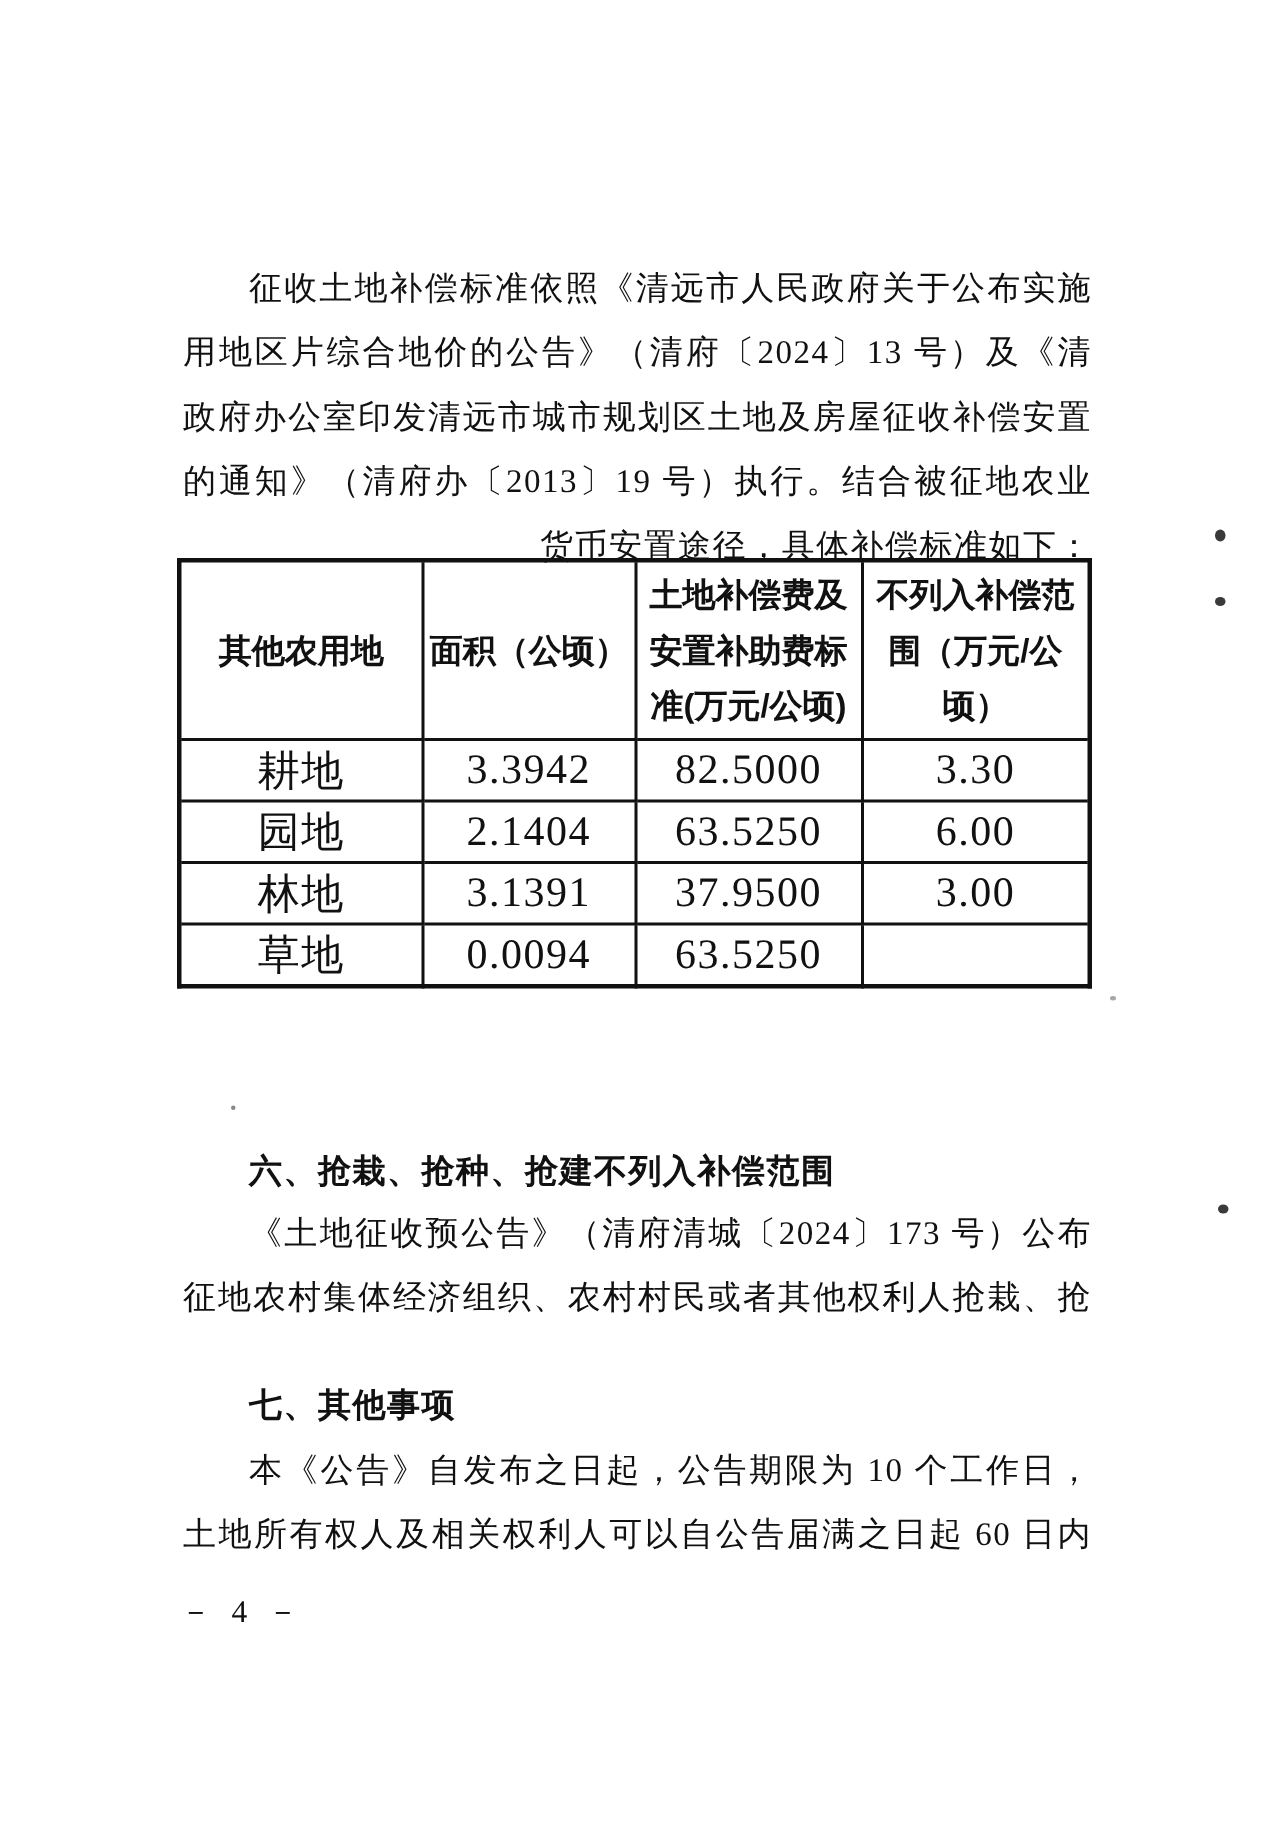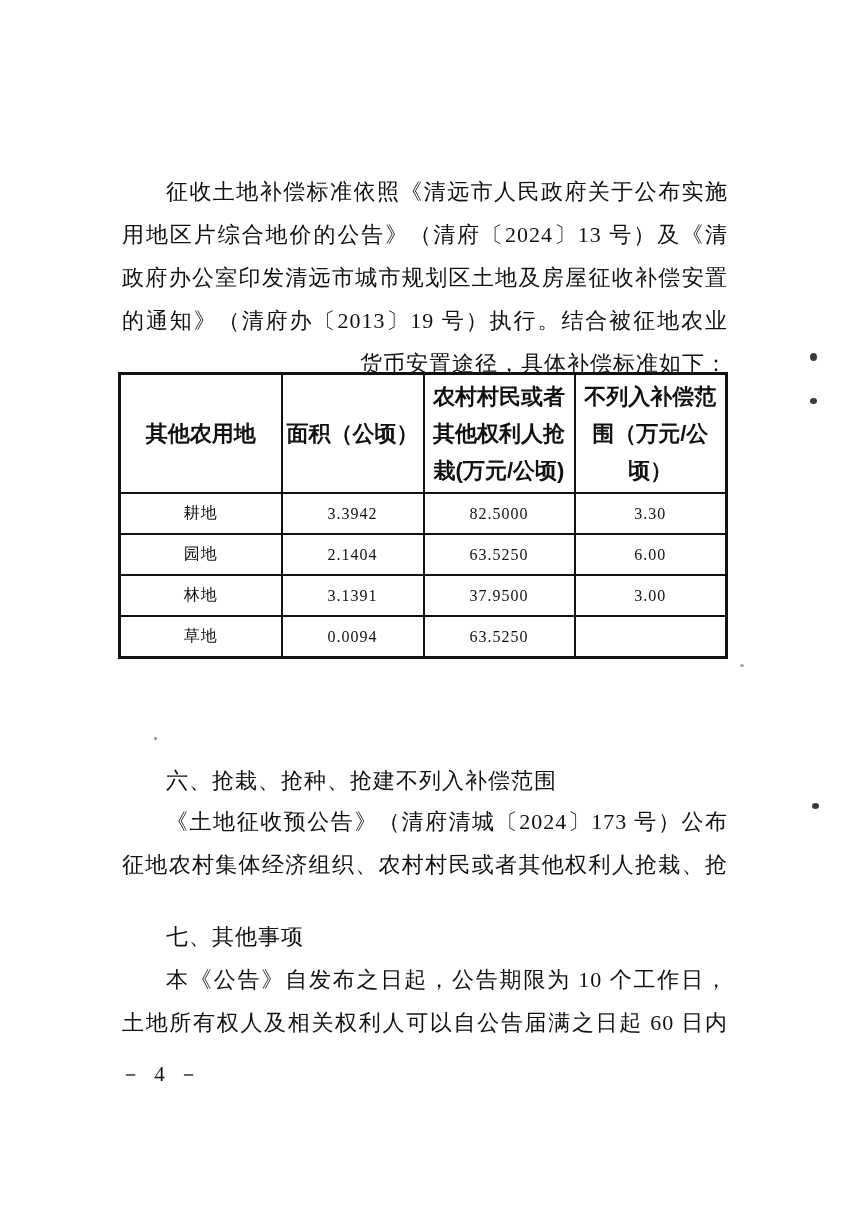--- a/index.html
+++ b/index.html
@@ -27,21 +27,21 @@
   }
   .just { text-align: justify; text-align-last: justify; }
   .indent { text-indent: 44px; }
   .heading {
     position: absolute;
     left: 122px;
     width: 606px;
     padding-left: 44px;
     box-sizing: border-box;
     font-family: "Liberation Sans", "DejaVu Sans", sans-serif;
-    font-weight: normal;
+    font-weight: bold;
     font-size: 22px;
     line-height: 30px;
     letter-spacing: 1px;
   }
   table.comp-table {
     position: absolute;
     left: 118px;
     top: 372px;
     width: 607px;
     border-collapse: collapse;
@@ -57,21 +57,21 @@
   }
   table.comp-table thead th {
     height: 117px;
     font-family: "Liberation Sans", "DejaVu Sans", sans-serif;
     font-weight: bold;
     font-size: 22px;
     line-height: 37px;
   }
   table.comp-table tbody td {
     height: 39px;
-    font-size: 16px;
+    font-size: 28px;
     letter-spacing: 1px;
   }
   .pageno {
     position: absolute;
     left: 120px;
     top: 1060px;
     font-size: 21px;
     letter-spacing: 4px;
   }
   .speck {
@@ -97,21 +97,21 @@
     <colgroup>
       <col style="width:162px">
       <col style="width:142px">
       <col style="width:151px">
       <col style="width:152px">
     </colgroup>
     <thead>
       <tr>
         <th>其他农用地</th>
         <th>面积（公顷）</th>
-        <th>农村村民或者其他权利人抢栽(万元/公顷)</th>
+        <th>土地补偿费及安置补助费标准(万元/公顷)</th>
         <th>不列入补偿范围（万元/公顷）</th>
       </tr>
     </thead>
     <tbody>
       <tr>
         <td>耕地</td>
         <td>3.3942</td>
         <td>82.5000</td>
         <td>3.30</td>
       </tr>

